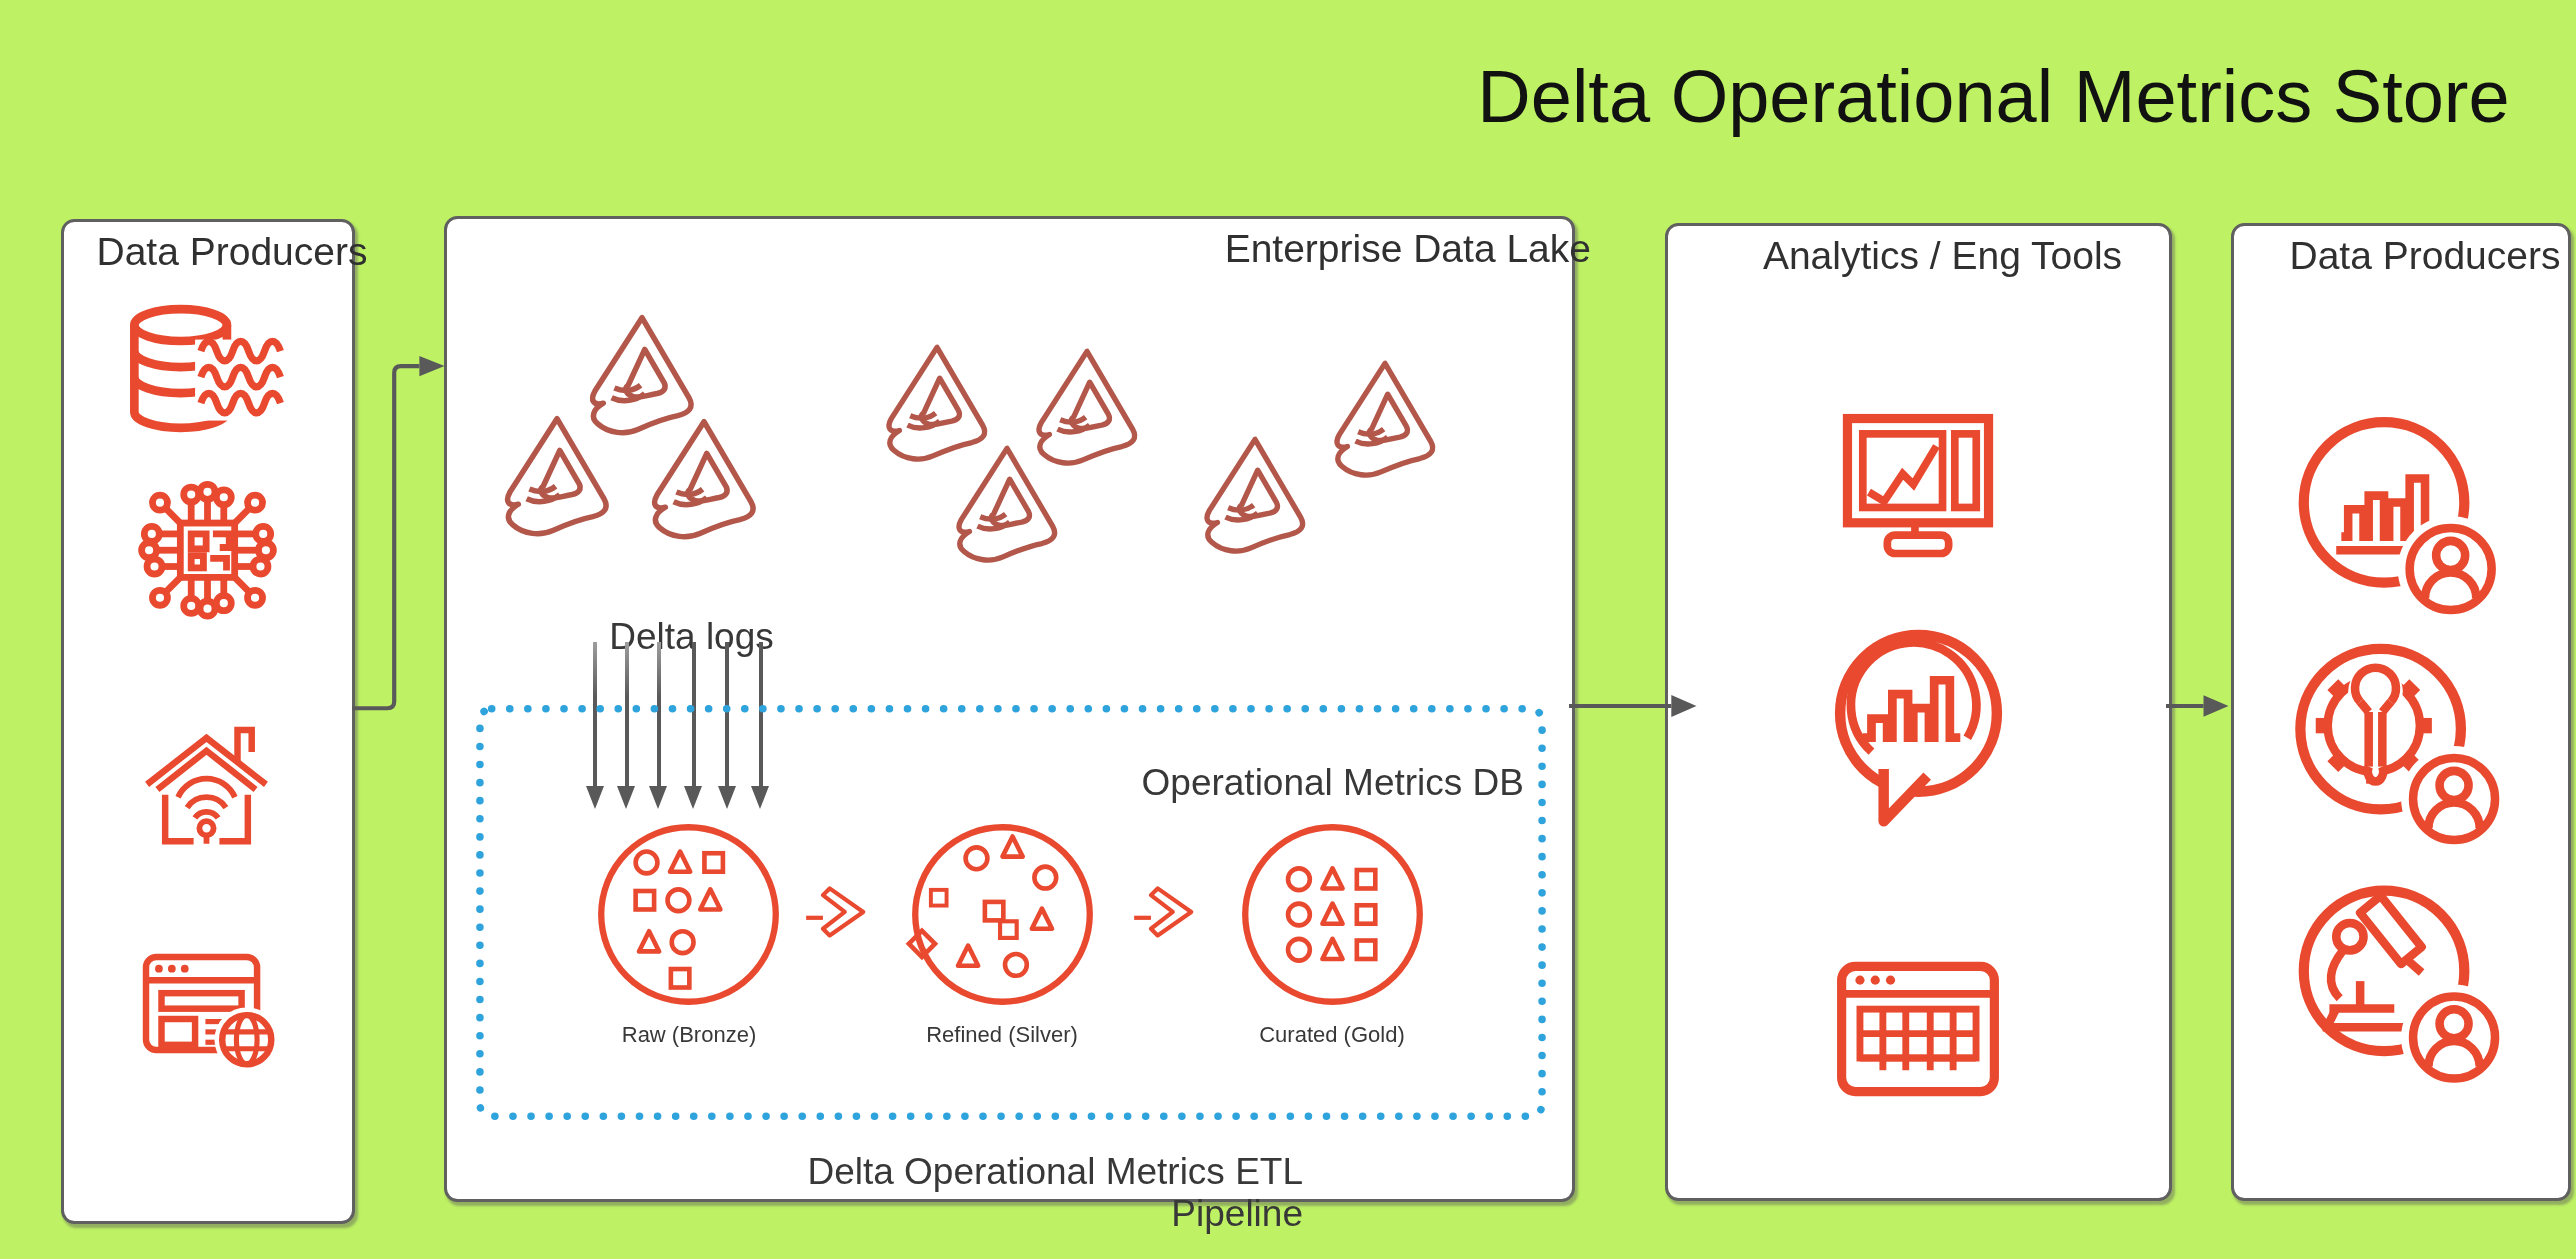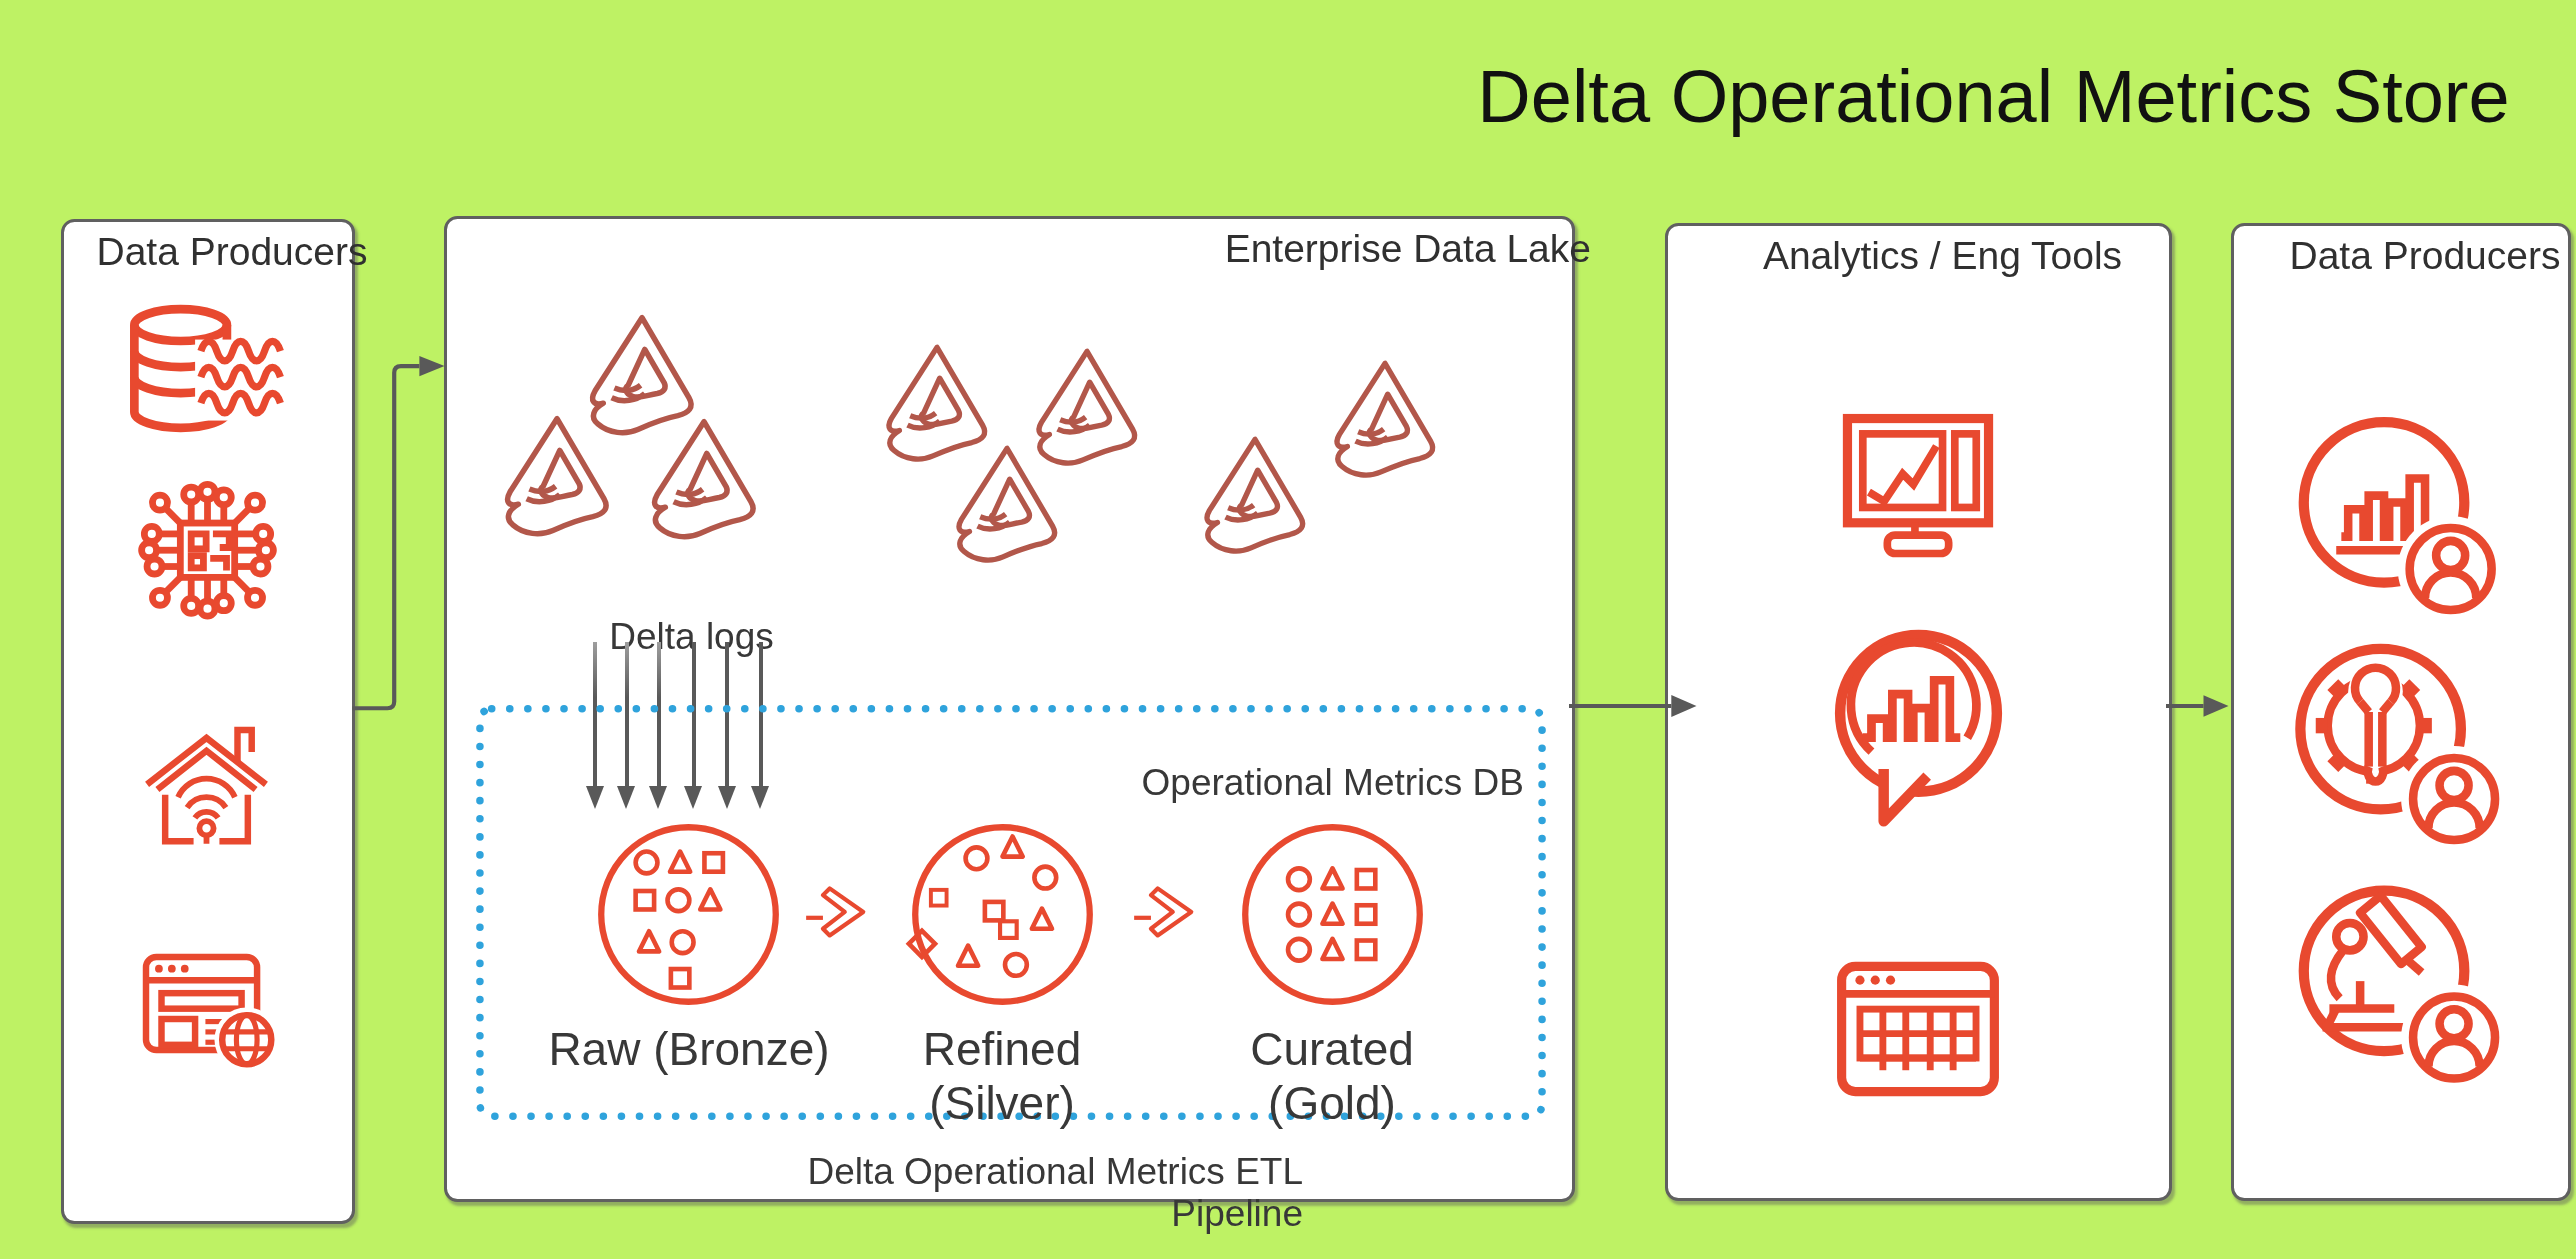--- a/index.html
+++ b/index.html
@@ -7,21 +7,21 @@
           font-family:"Liberation Sans", sans-serif;overflow:hidden;}
   .panel{position:absolute;background:#fff;border:3.4px solid #606060;border-radius:13.4px;
          box-shadow:2.5px 3.4px 2.5px rgba(90,90,90,.45);}
   .panel-title{position:absolute;top:8.4px;left:0;width:100%;text-align:center;
                font-size:39px;color:#303030;margin-left:24px;}
   .panel-title.right{text-align:right;padding-right:5px;box-sizing:border-box;}
   .main-title{position:absolute;left:1407px;top:54px;width:1173px;text-align:center;
               font-size:74px;color:#111;}
   .lbl{position:absolute;color:#383838;font-size:37px;text-align:center;margin-top:20px;}
   .lbl.right{text-align:right;}
-  .stage-lbl{position:absolute;color:#383838;font-size:46px;text-align:center;width:302px;}
+  .stage-lbl{position:absolute;color:#383838;font-size:22px;text-align:center;width:302px;}
   .dlog-line{position:absolute;width:4.2px;top:642px;height:146px;background:#595959;}
   .dlog-line.fade{background:linear-gradient(#9e9e9e 0%, #595959 38%);}
   .dlog-head{position:absolute;top:786px;width:0;height:0;
              border-left:9.2px solid transparent;border-right:9.2px solid transparent;
              border-top:23.5px solid #595959;}
   svg{position:absolute;overflow:visible;}
 </style>
 </head>
 <body>
 

